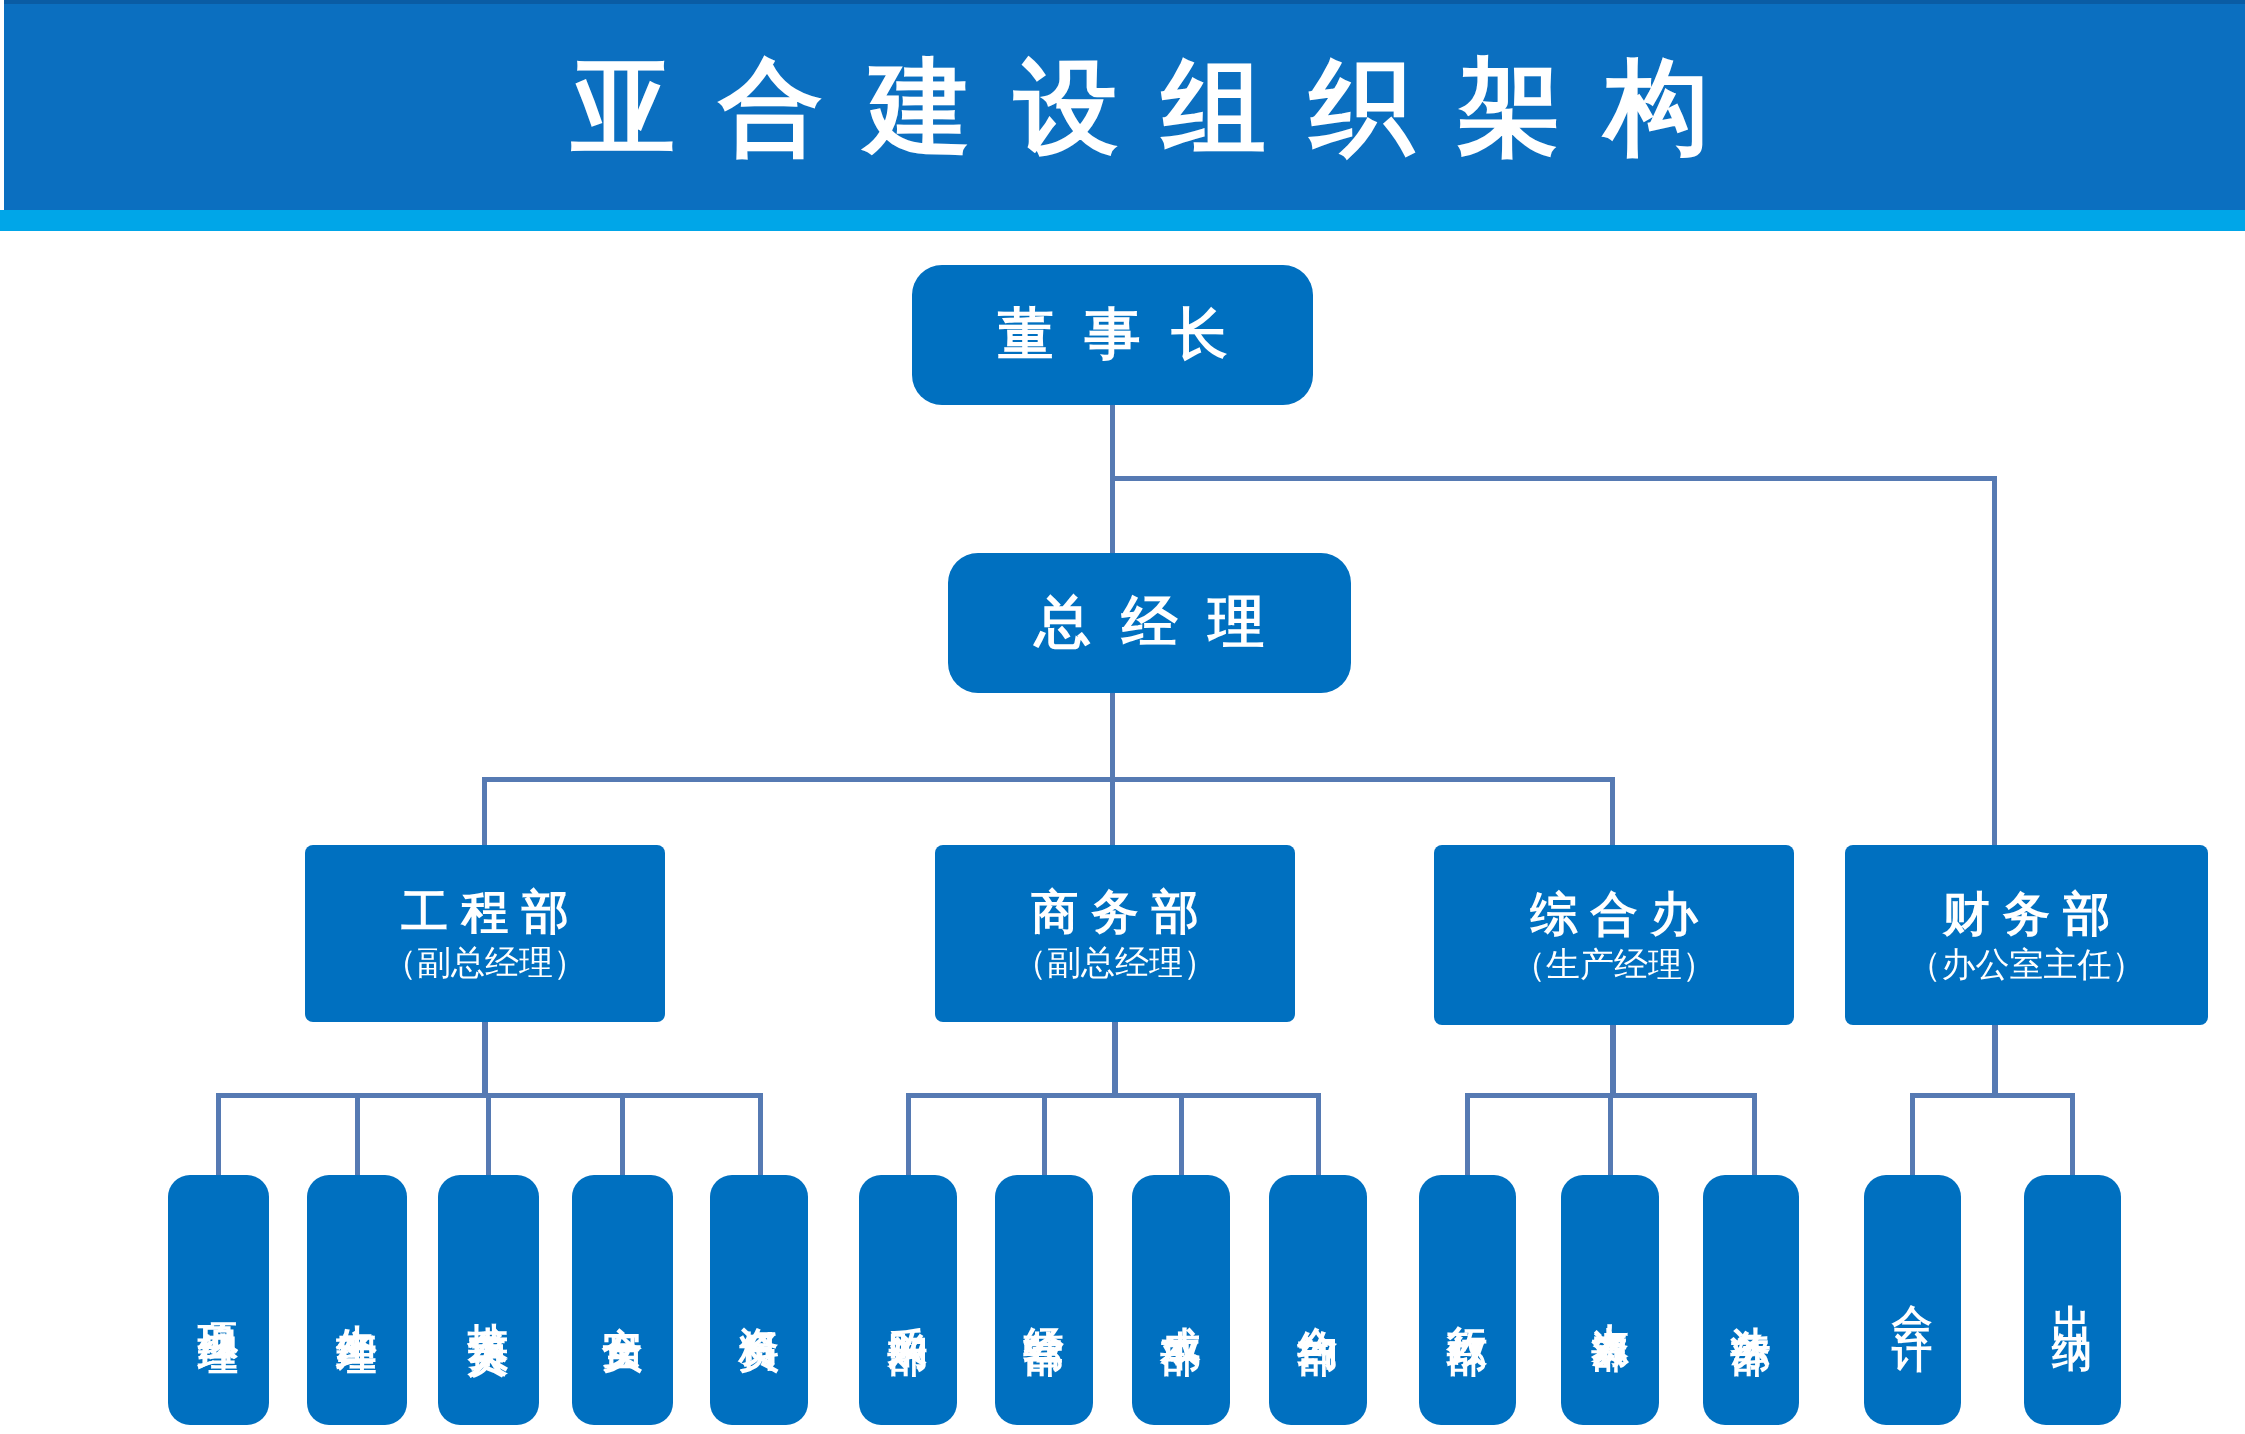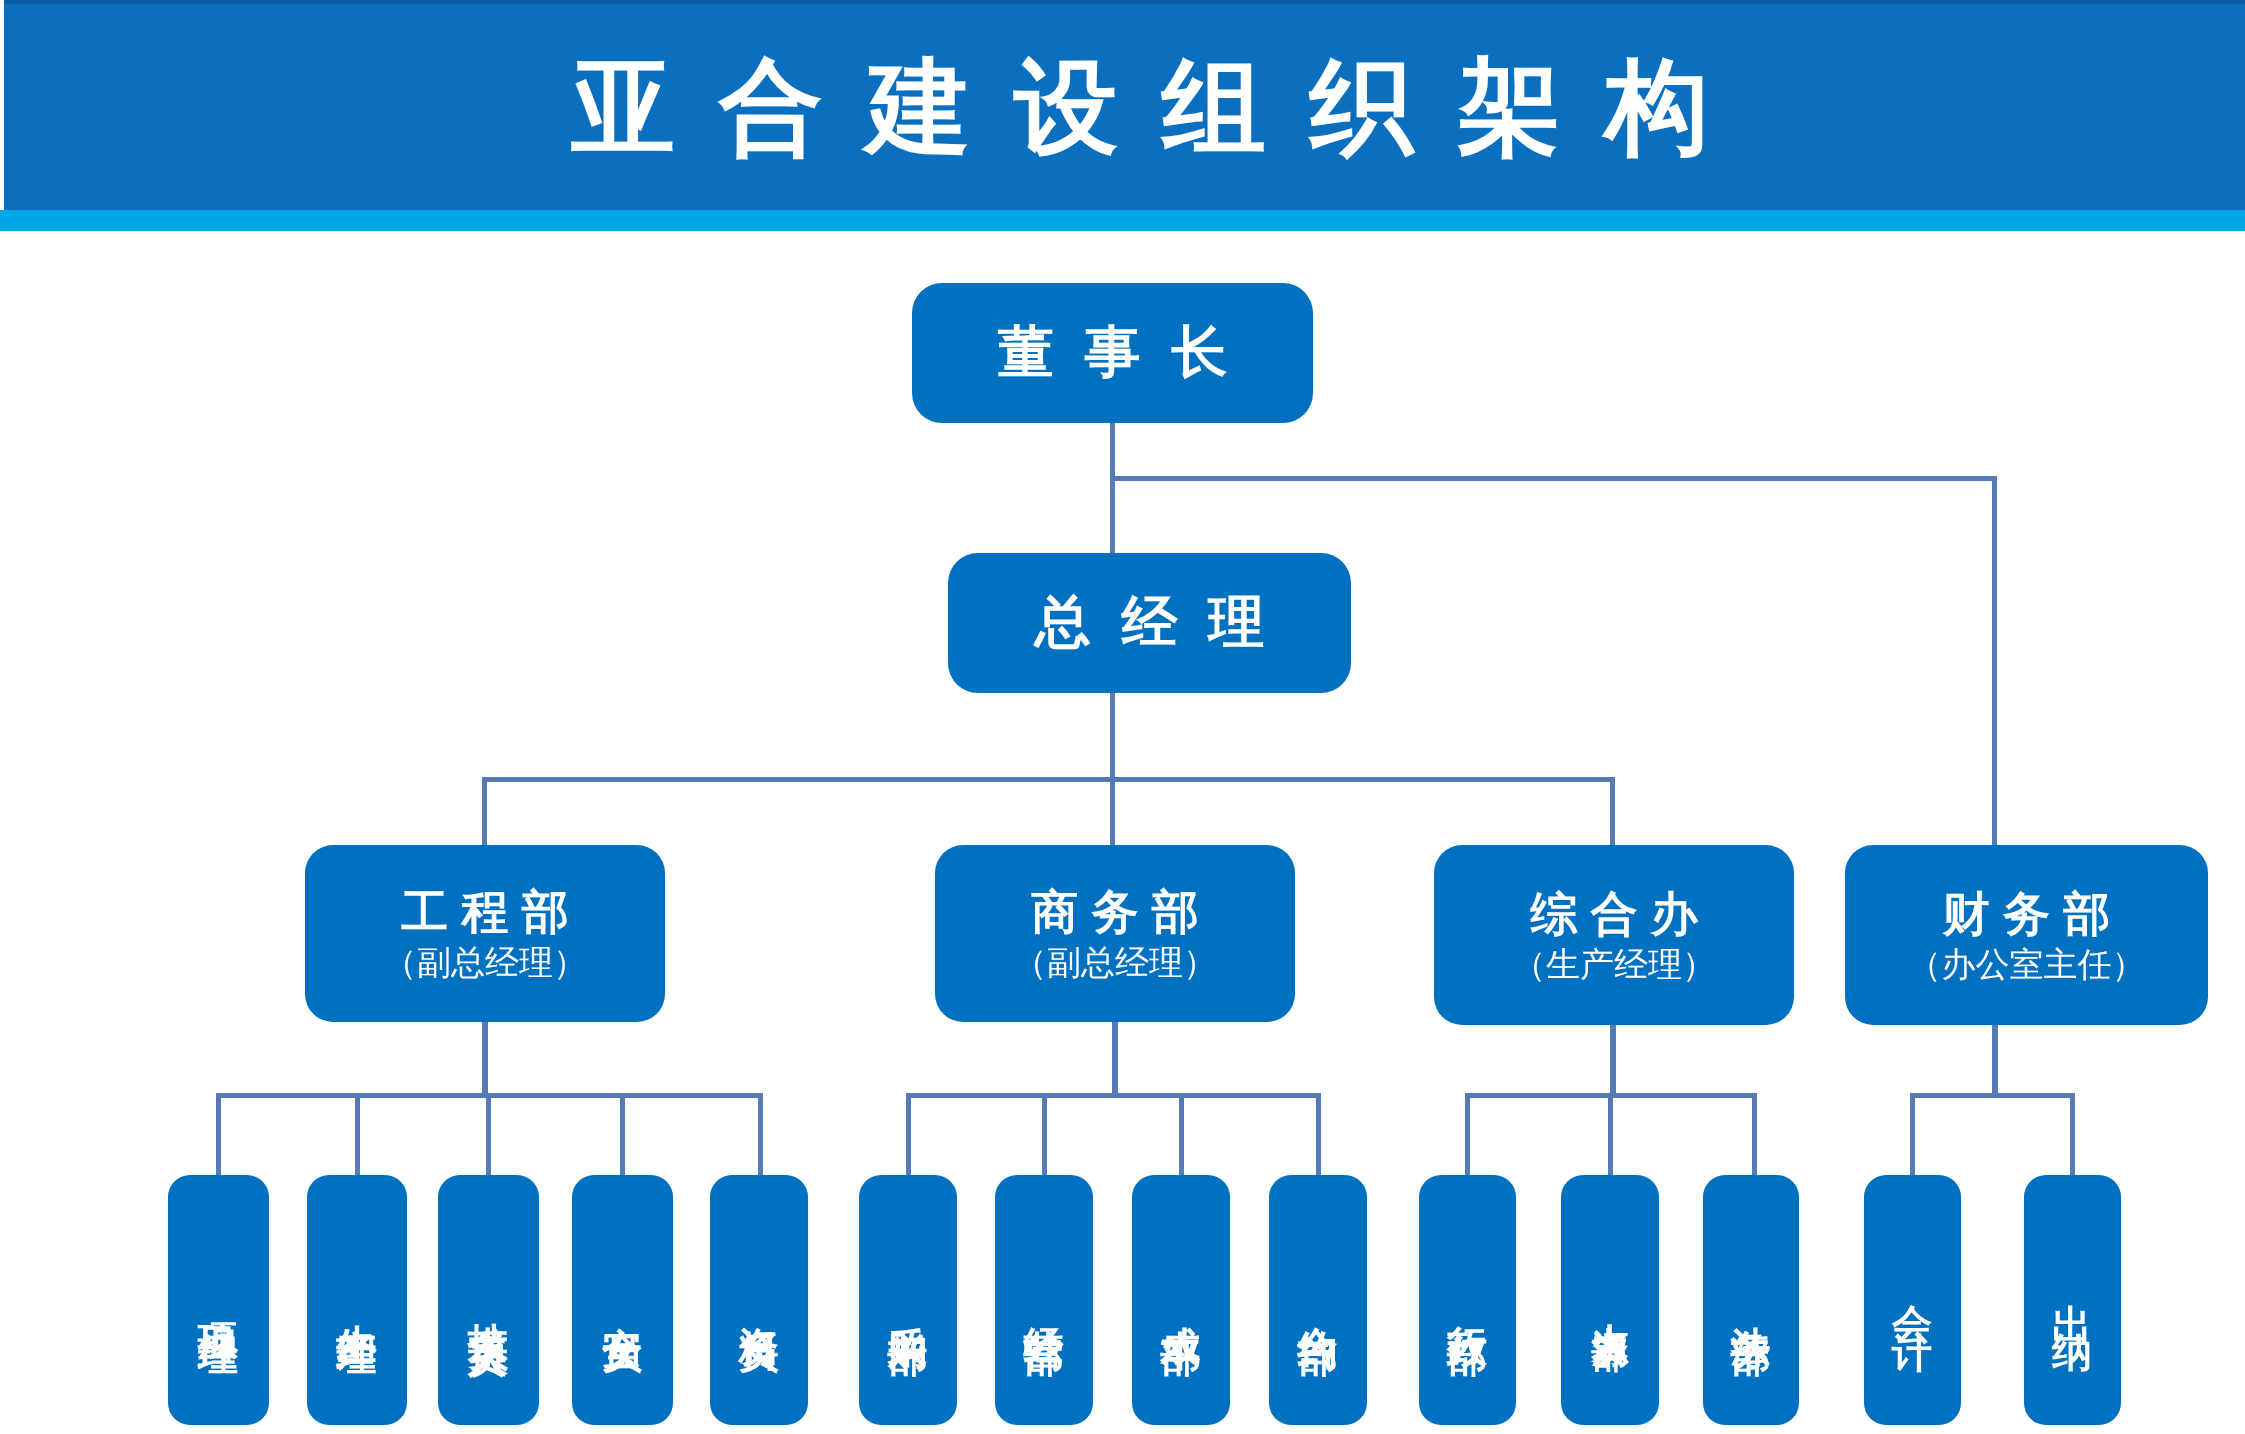--- a/index.html
+++ b/index.html
@@ -53,21 +53,21 @@
   }
   .node-top {
     border-radius: 30px;
     font-size: 56px;
     font-weight: bold;
     letter-spacing: 0.55em;
     text-indent: 0.55em;
     white-space: nowrap;
   }
   .node-dept {
-    border-radius: 28px;
+    border-radius: 8px;
     flex-direction: column;
     gap: 10px;
   }
   .dept-title {
     font-size: 47px;
     font-weight: bold;
     letter-spacing: 0.28em;
     text-indent: 0.28em;
     white-space: nowrap;
     line-height: 1;
@@ -141,21 +141,21 @@
   <div class="hline" style="left:1465px; top:1093px; width:292px;"></div>
   <div class="vline" style="left:1465px; top:1093px; height:82px;"></div>
   <div class="vline" style="left:1608px; top:1093px; height:82px;"></div>
   <div class="vline" style="left:1752px; top:1093px; height:82px;"></div>
 
   <div class="vline stub" style="left:1992px; top:1022px; height:75px;"></div>
   <div class="hline" style="left:1910px; top:1093px; width:165px;"></div>
   <div class="vline" style="left:1910px; top:1093px; height:82px;"></div>
   <div class="vline" style="left:2070px; top:1093px; height:82px;"></div>
 
-  <div class="node node-top" style="left:912px; top:283px; width:401px; height:140px;">
+  <div class="node node-top" style="left:912px; top:265px; width:401px; height:140px;">
     <span>董事长</span>
   </div>
 
   <div class="node node-top" style="left:948px; top:553px; width:403px; height:140px;">
     <span>总经理</span>
   </div>
 
   <div class="node node-dept" style="left:305px; top:845px; width:360px; height:177px;">
     <div class="dept-title">工程部</div>
     <div class="dept-subtitle">（副总经理）</div>

